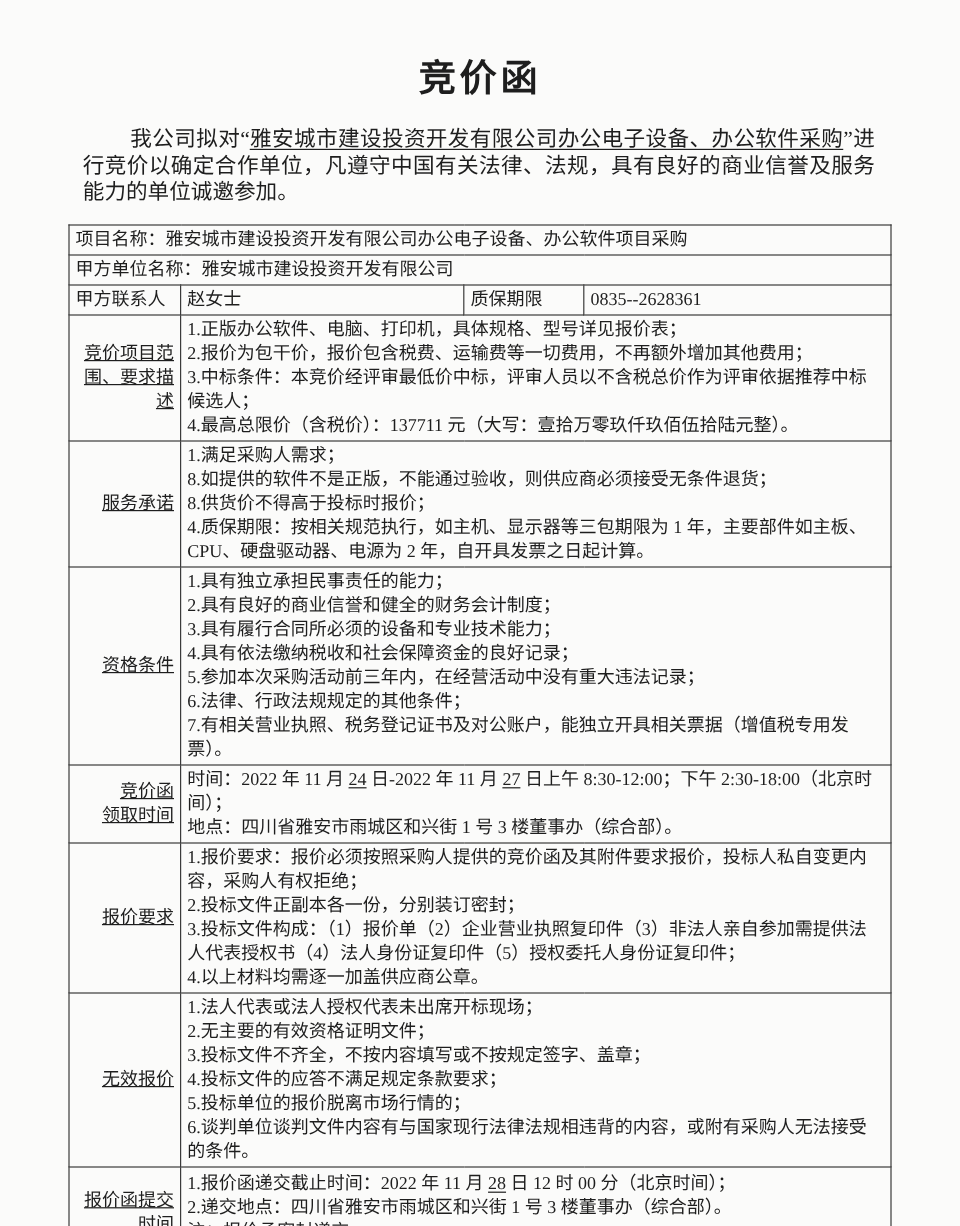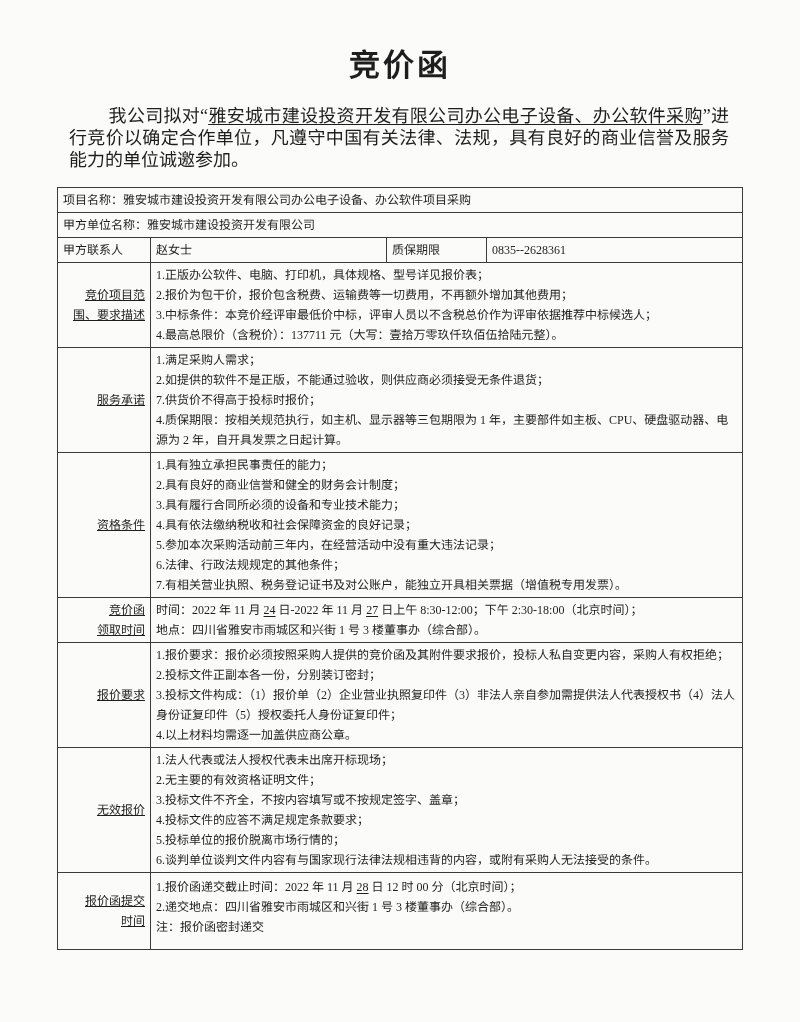--- a/index.html
+++ b/index.html
@@ -36,21 +36,21 @@
     text-decoration: underline;
     text-underline-offset: 2px;
   }
   table.bid-table {
     width: 685px;
     border-collapse: collapse;
     table-layout: fixed;
   }
   table.bid-table td {
     border: 1px solid #3b3b3b;
-    font-size: 12px;
+    font-size: 15px;
     line-height: 20px;
     padding: 2px 5px;
     vertical-align: middle;
     word-break: break-word;
   }
   td.cell-label {
     text-align: right;
     white-space: pre-line;
     padding: 2px 2px;
     text-decoration: underline;
@@ -104,22 +104,22 @@
             <div class="line"><span>1.正版办公软件、电脑、打印机，具体规格、型号详见报价表；</span></div>
             <div class="line"><span>2.报价为包干价，报价包含税费、运输费等一切费用，不再额外增加其他费用；</span></div>
             <div class="line"><span>3.中标条件：本竞价经评审最低价中标，评审人员以不含税总价作为评审依据推荐中标候选人；</span></div>
             <div class="line"><span>4.最高总限价（含税价）：137711 元（大写：壹拾万零玖仟玖佰伍拾陆元整）。</span></div>
           </td>
         </tr>
         <tr class="section-row">
           <td class="cell-label">服务承诺</td>
           <td class="cell-content" colspan="3">
             <div class="line"><span>1.满足采购人需求；</span></div>
-            <div class="line"><span>2.如提供的软件不是正版，不能通过验收，则供应商必须接受无条件退货；</span></div>
-            <div class="line"><span>7.供货价不得高于投标时报价；</span></div>
+            <div class="line"><span>8.如提供的软件不是正版，不能通过验收，则供应商必须接受无条件退货；</span></div>
+            <div class="line"><span>8.供货价不得高于投标时报价；</span></div>
             <div class="line"><span>4.质保期限：按相关规范执行，如主机、显示器等三包期限为 1 年，主要部件如主板、CPU、硬盘驱动器、电源为 2 年，自开具发票之日起计算。</span></div>
           </td>
         </tr>
         <tr class="section-row">
           <td class="cell-label">资格条件</td>
           <td class="cell-content" colspan="3">
             <div class="line"><span>1.具有独立承担民事责任的能力；</span></div>
             <div class="line"><span>2.具有良好的商业信誉和健全的财务会计制度；</span></div>
             <div class="line"><span>3.具有履行合同所必须的设备和专业技术能力；</span></div>
             <div class="line"><span>4.具有依法缴纳税收和社会保障资金的良好记录；</span></div>

